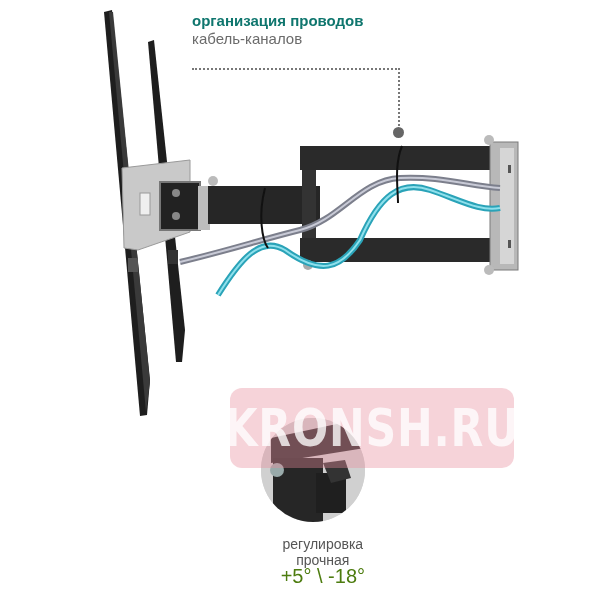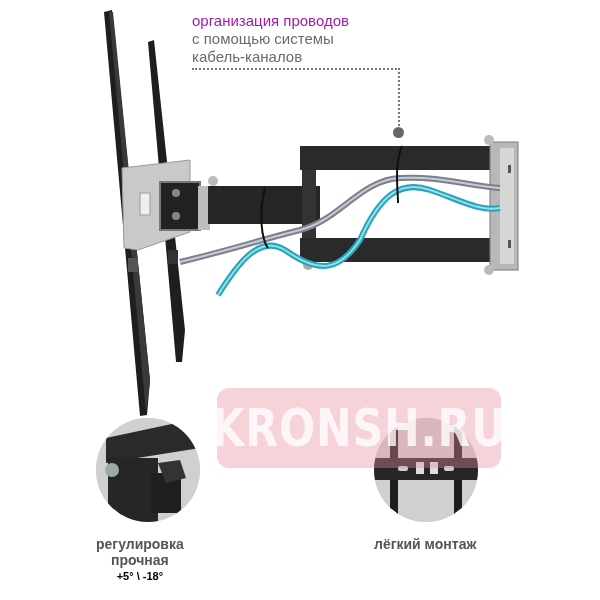--- a/index.html
+++ b/index.html
@@ -1,38 +1,38 @@
 <!DOCTYPE html>
 <html><head>
   <meta charset="utf-8">
   <style>
     html, body { margin: 0; padding: 0; background: #ffffff; }
     body { width: 600px; height: 600px; position: relative; overflow: hidden;
            font-family: "Liberation Sans", "DejaVu Sans", sans-serif; }
 
     .callout { position: absolute; left: 192px; top: 12px; color: #6b6b6b; font-size: 15px; line-height: 18px; }
-    .callout .bold { color: #a21caf; font-weight: normal; }
+    .callout .bold { color: #0f766e; font-weight: bold; }
     .leader-h { position: absolute; left: 192px; top: 68px; width: 208px; border-top: 2px dotted #777; }
     .leader-v { position: absolute; left: 398px; top: 68px; height: 62px; border-left: 2px dotted #777; }
     .leader-dot { position: absolute; left: 393px; top: 127px; width: 11px; height: 11px; border-radius: 50%; background: #666; }
 
     .illustration { position: absolute; left: 0; top: 0; width: 600px; height: 420px; }
 
-    .watermark { position: absolute; left: 217px; top: 388px; width: 284px; height: 80px;
+    .watermark { position: absolute; left: 230px; top: 388px; width: 284px; height: 80px;
                  background: rgba(232,140,155,0.38); border-radius: 12px; z-index: 5;
                  display: flex; align-items: center; justify-content: center; }
     .watermark span { color: rgba(255,255,255,0.78); font-weight: bold; font-size: 52px;
                       font-family: "DejaVu Sans", sans-serif; letter-spacing: 1px; transform: scaleX(0.82); }
 
     .features { position: absolute; left: 0; top: 418px; width: 600px; display: flex; justify-content: space-around; padding: 0 22px; box-sizing: border-box; }
-    .feature { width: 130px; display: flex; flex-direction: column; align-items: flex-start; font-weight: bold; }
+    .feature { width: 130px; display: flex; flex-direction: column; align-items: flex-end; }
     .thumb { width: 104px; height: 104px; border-radius: 50%; background: #d4d4d4; overflow: hidden; position: relative; }
     .thumb svg { width: 104px; height: 104px; display: block; }
     .feature-label { margin-top: 14px; text-align: center; color: #555; font-size: 14px; line-height: 16px; }
-    .accent { color: #000000; font-size: 11px; }
+    .accent { color: #4d7c0f; font-size: 20px; }
   </style>
 </head>
 <body>
 
 <svg class="illustration" viewBox="0 0 600 420">
 
   <polygon points="104,12 112,10 150,380 147,415 140,416" fill="#1e1e1e"></polygon>
   <polygon points="109,12 113,12 150,382 146,412" fill="#3a3a3a"></polygon>
 
   <polygon points="148,42 154,40 185,330 182,362 176,362" fill="#1e1e1e"></polygon>
@@ -69,21 +69,20 @@
   <path d="M180,262 C230,250 260,240 300,230 C340,220 360,180 400,178 C440,176 470,186 500,188" fill="none" stroke="#c8cad6" stroke-width="2"></path>
   <path d="M218,295 C240,260 260,235 285,250 C320,275 340,270 360,240 C380,195 400,180 430,190 C460,200 480,212 500,208" fill="none" stroke="#2aa3b8" stroke-width="6"></path>
   <path d="M218,295 C240,260 260,235 285,250 C320,275 340,270 360,240 C380,195 400,180 430,190 C460,200 480,212 500,208" fill="none" stroke="#8fe0ec" stroke-width="2"></path>
 
   <path d="M265,188 C258,215 262,240 268,248" fill="none" stroke="#111" stroke-width="2"></path>
   <path d="M402,146 C394,165 398,190 398,203" fill="none" stroke="#111" stroke-width="2"></path>
 </svg>
 
 <div class="callout">
   <div class="bold">организация проводов</div>
-  <div>с помощью системы</div>
   <div>кабель-каналов</div>
 </div>
 <div class="leader-h"></div>
 <div class="leader-v"></div>
 <div class="leader-dot"></div>
 
 <div class="watermark">
   <span>KRONSH.RU</span>
 </div>
 
@@ -100,33 +99,16 @@
         <circle cx="16" cy="52" r="7" fill="#9aa"></circle>
       </svg>
     </div>
     <div class="feature-label">
       <div>регулировка</div>
       <div>прочная</div>
       <div class="accent">+5° \ -18°</div>
     </div>
   </div>
 
-  <div class="feature">
-    <div class="thumb">
-      <svg viewBox="0 0 104 104">
-        <rect x="0" y="0" width="104" height="104" fill="#d0d0d0"></rect>
-        <rect x="16" y="8" width="8" height="96" fill="#1e1e1e"></rect>
-        <rect x="80" y="8" width="8" height="96" fill="#1e1e1e"></rect>
-        <rect x="0" y="40" width="104" height="22" fill="#262626"></rect>
-        <rect x="42" y="44" width="8" height="12" fill="#ddd"></rect>
-        <rect x="56" y="44" width="8" height="12" fill="#ddd"></rect>
-        <rect x="24" y="48" width="10" height="5" rx="2" fill="#ccc"></rect>
-        <rect x="70" y="48" width="10" height="5" rx="2" fill="#ccc"></rect>
-      </svg>
-    </div>
-    <div class="feature-label">
-      <div>лёгкий монтаж</div>
-    </div>
-  </div>
 
 
 
 </div>
 
 </body></html>

